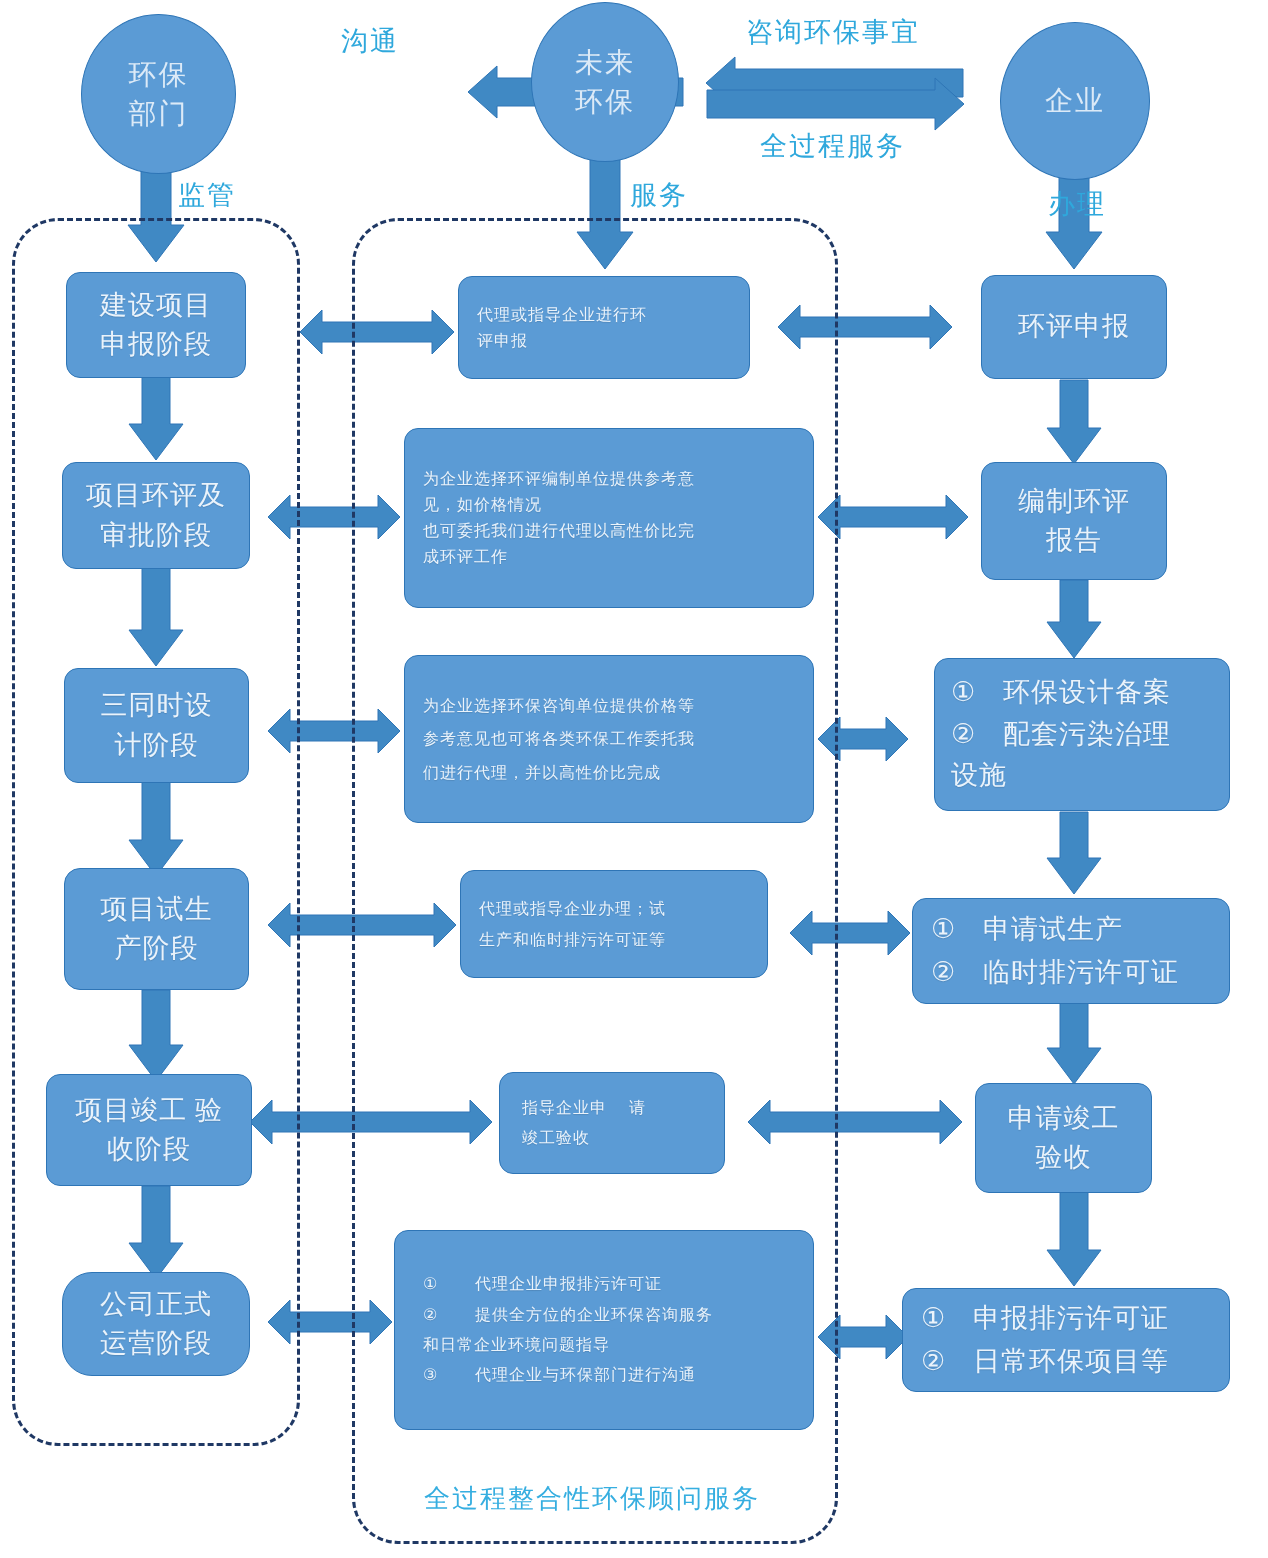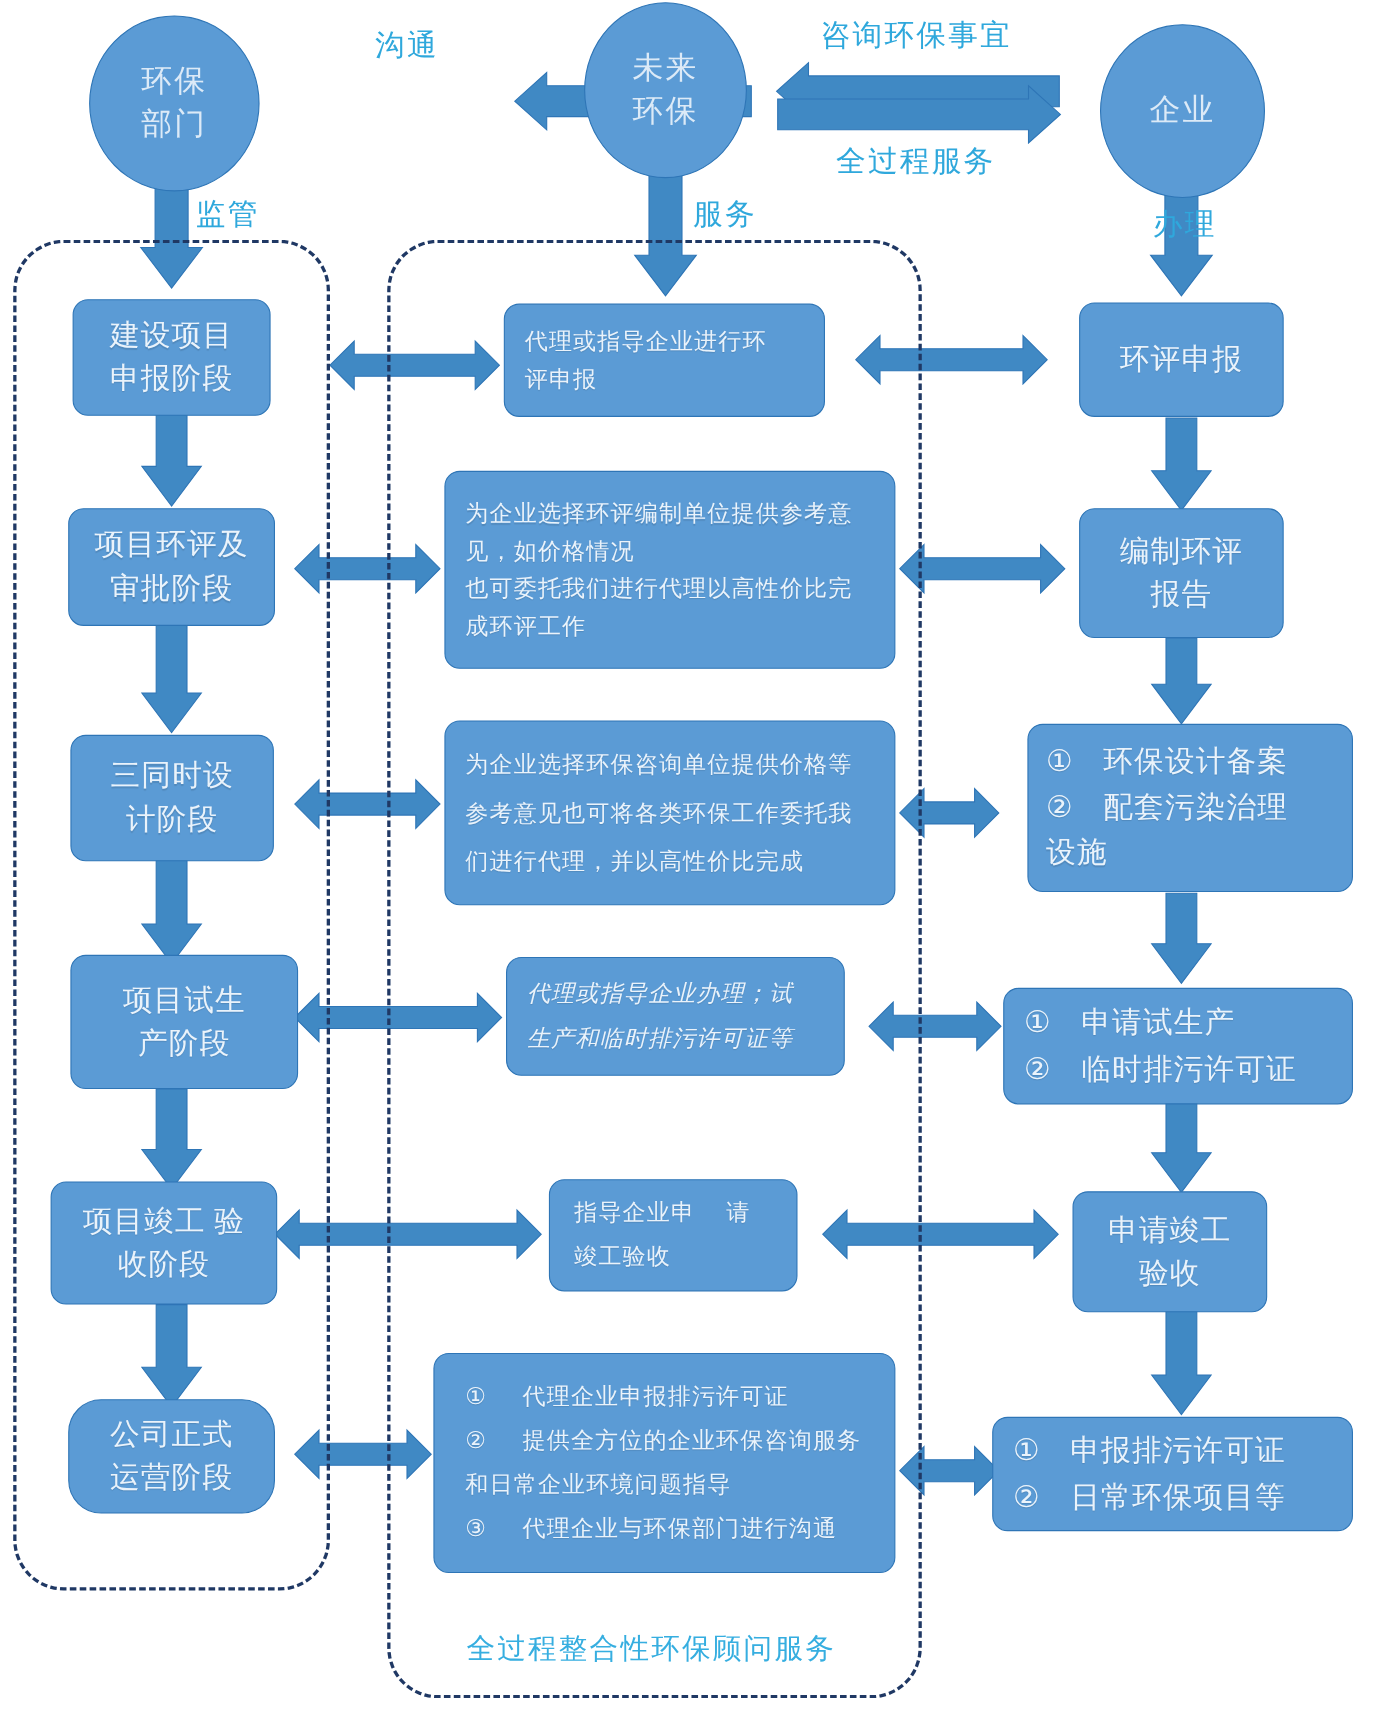--- a/index.html
+++ b/index.html
@@ -20,21 +20,21 @@
     text-shadow:0 1px 1px rgba(0,0,0,.12);
     letter-spacing:1px;
   }
   .node .ln{white-space:nowrap;}
   .node.center{align-items:center;text-align:center;}
   .node.left{align-items:flex-start;text-align:left;}
 
   
   .stage{font-size:27px;line-height:1.45;padding:8px 14px;}
   
-  .desc{font-size:21px;line-height:1.62;padding:20px 18px;}
+  .desc{font-size:16px;line-height:1.62;padding:20px 18px;}
   .desc .ln{white-space:normal;}
 
   .numline{display:flex;align-items:baseline;}
   .numline .num{display:inline-block;min-width:52px;}
 
   
   .ellipse{
     position:absolute;
     background:#5B9BD5;
     border:1px solid #2E75B6;
@@ -151,21 +151,21 @@
   <div class="node stage center" style="left:62px;top:462px;width:188px;height:107px;">
     <span class="ln">项目环评及</span>
     <span class="ln">审批阶段</span>
   </div>
 
   <div class="node stage center" style="left:64px;top:668px;width:185px;height:115px;">
     <span class="ln">三同时设</span>
     <span class="ln">计阶段</span>
   </div>
 
-  <div class="node stage center" style="left:64px;top:868px;width:207px;height:122px;">
+  <div class="node stage center" style="left:64px;top:868px;width:185px;height:122px;border-radius:16px;">
     <span class="ln">项目试生</span>
     <span class="ln">产阶段</span>
   </div>
 
   <div class="node stage center" style="left:46px;top:1074px;width:206px;height:112px;">
     <span class="ln">项目竣工 验</span>
     <span class="ln">收阶段</span>
   </div>
 
   <div class="node stage center" style="left:62px;top:1272px;width:188px;height:104px;border-radius:30px;">
@@ -184,21 +184,21 @@
     <span class="ln">也可委托我们进行代理以高性价比完</span>
     <span class="ln">成环评工作</span>
   </div>
 
   <div class="node desc left" style="left:404px;top:655px;width:410px;height:168px;line-height:2.1;">
     <span class="ln">为企业选择环保咨询单位提供价格等</span>
     <span class="ln">参考意见也可将各类环保工作委托我</span>
     <span class="ln">们进行代理，并以高性价比完成</span>
   </div>
 
-  <div class="node desc left" style="left:460px;top:870px;width:308px;height:108px;line-height:1.95;font-style:italic;">
+  <div class="node desc left" style="left:460px;top:870px;width:308px;height:108px;line-height:1.95;">
     <span class="ln">代理或指导企业办理；试</span>
     <span class="ln">生产和临时排污许可证等</span>
   </div>
 
   <div class="node desc left" style="left:499px;top:1072px;width:226px;height:102px;line-height:1.9;padding-left:22px;">
     <span class="ln">指导企业申　 请</span>
     <span class="ln">竣工验收</span>
   </div>
 
   <div class="node desc left" style="left:394px;top:1230px;width:420px;height:200px;line-height:1.9;padding-left:28px;">

